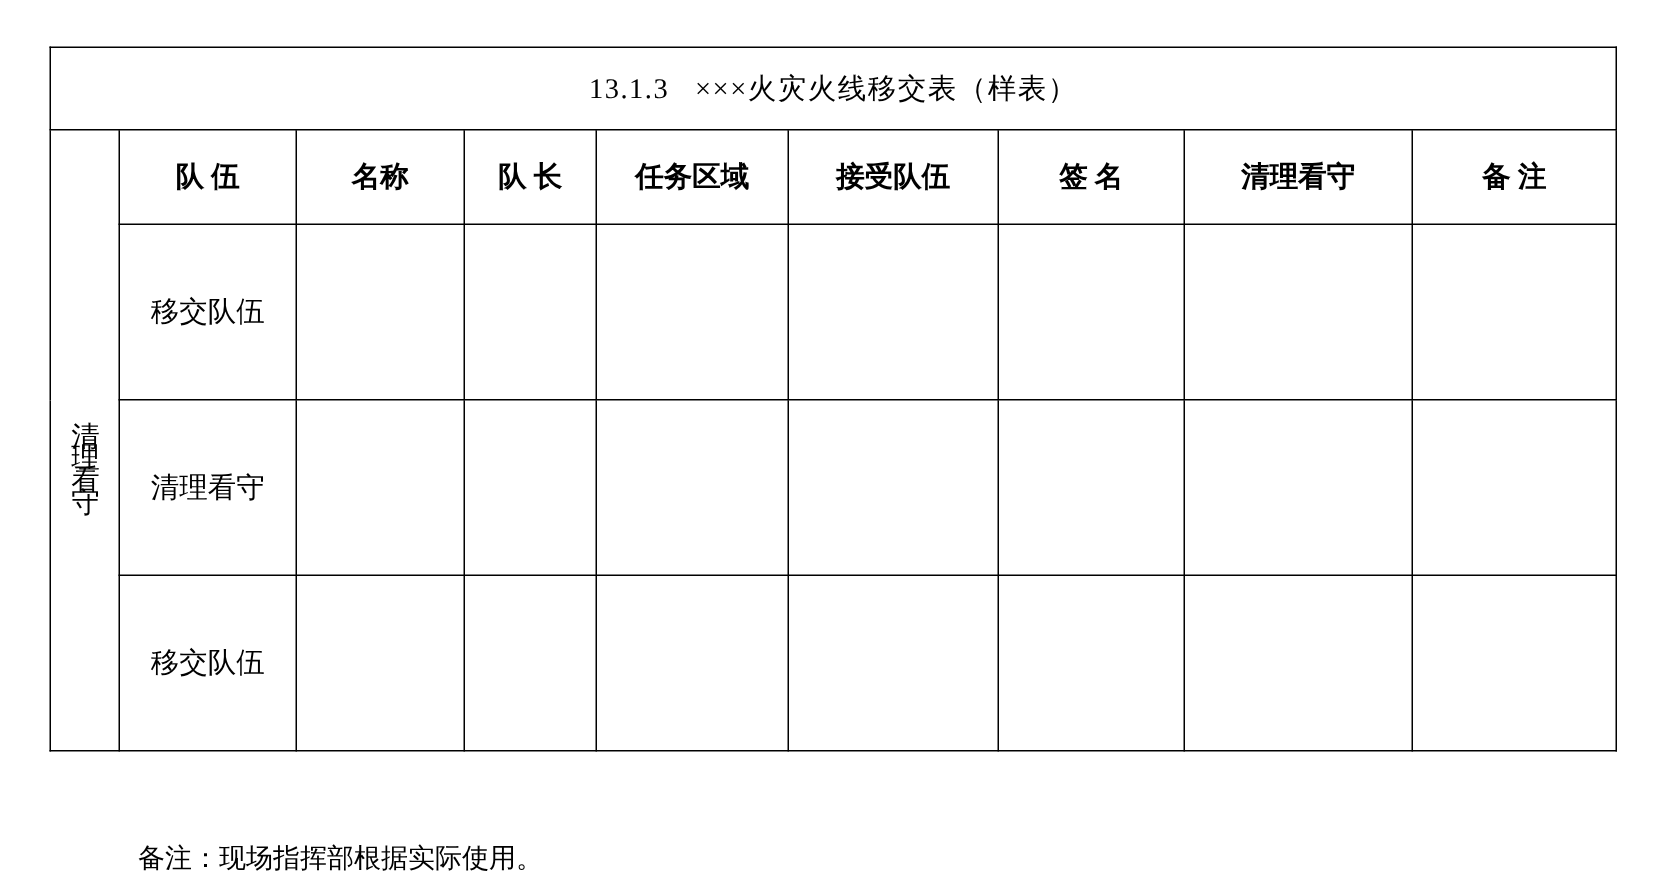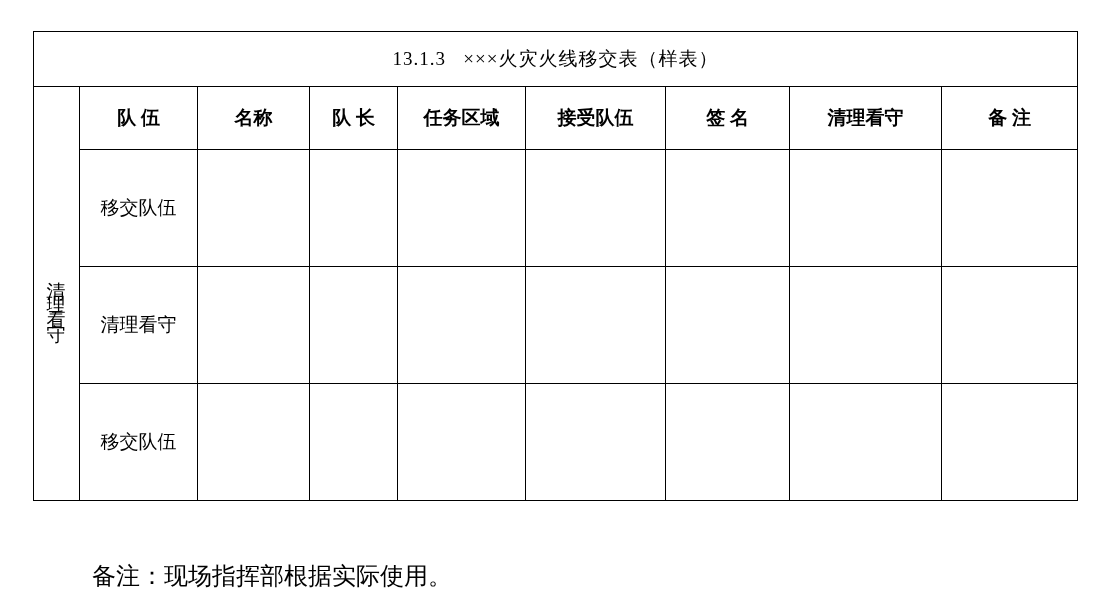--- a/index.html
+++ b/index.html
@@ -81,21 +81,21 @@
   }
   .data-row td {
     height: 116px;
   }
   .blank {
   }
   .footnote {
     position: absolute;
     left: 92px;
     top: 560px;
-    font-size: 24px;
+    font-size: 18px;
     font-family: "Liberation Serif", serif;
     white-space: pre;
   }
   
   col.c-side  { width: 46px; }
   col.c-unit  { width: 118px; }
   col.c-name  { width: 112px; }
   col.c-lead  { width: 88px; }
   col.c-tel   { width: 128px; }
   col.c-area  { width: 140px; }

